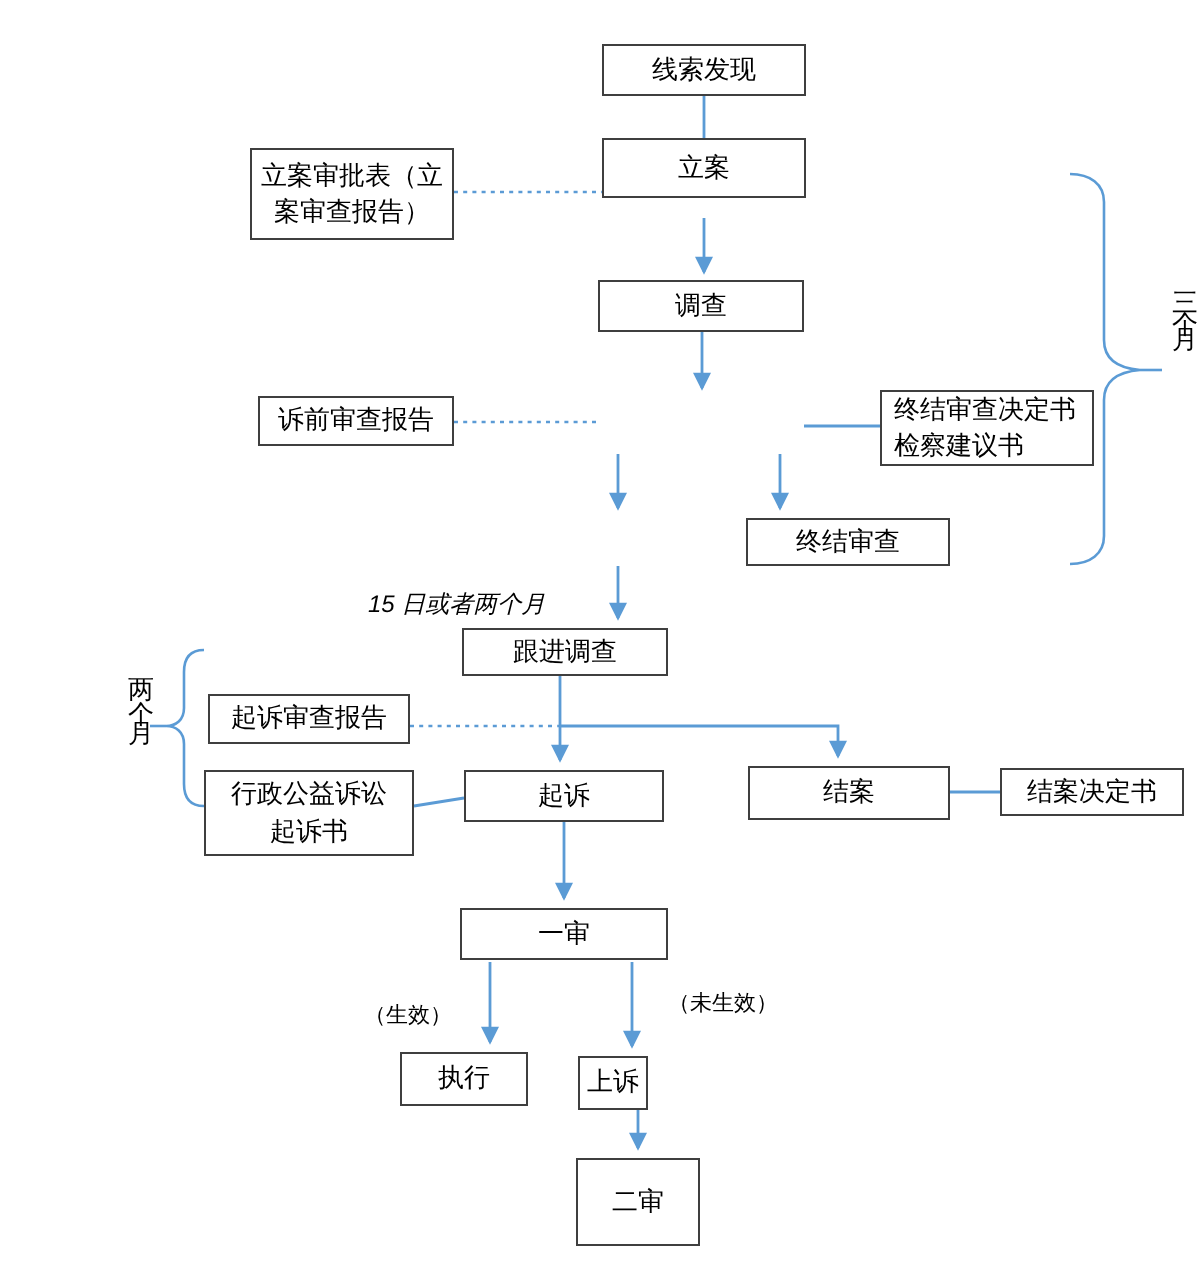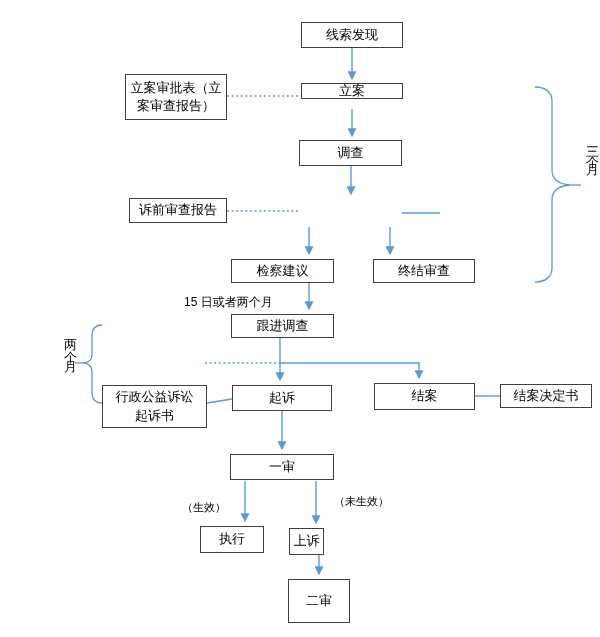--- a/index.html
+++ b/index.html
@@ -8,40 +8,40 @@
   .node{position:absolute;box-sizing:border-box;border:1.5px solid #3f3f3f;background:#fff;
         display:flex;align-items:center;justify-content:center;text-align:center;
         font-size:13px;line-height:1.4;white-space:pre-line;}
   .node.left-align{justify-content:flex-start;text-align:left;padding-left:6px;}
   .lbl{position:absolute;font-size:11px;white-space:pre;}
   .v-label{writing-mode:vertical-rl;text-orientation:upright;}
 
   
   .n-clue{left:269px;top:22px;width:102px;height:26px}
   .n-approval{left:93px;top:74px;width:102px;height:46px}
-  .n-filing{left:269px;top:83px;width:102px;height:16px}
+  .n-filing{left:269px;top:69px;width:102px;height:30px}
   .n-invest{left:267px;top:140px;width:103px;height:26px}
   .n-prelit{left:97px;top:198px;width:98px;height:25px}
   .n-review{left:266px;top:199px;width:104px;height:28px}
   .n-termdocs{left:408px;top:195px;width:107px;height:38px}
   .n-sugg{left:199px;top:259px;width:103px;height:24px}
   .n-termrev{left:341px;top:259px;width:102px;height:24px}
   .n-follow{left:199px;top:314px;width:103px;height:24px}
   .n-prosrep{left:72px;top:347px;width:101px;height:25px}
   .n-indict{left:70px;top:385px;width:105px;height:43px}
   .n-pros{left:200px;top:385px;width:100px;height:26px}
   .n-close{left:342px;top:383px;width:101px;height:27px}
   .n-closedec{left:468px;top:384px;width:92px;height:24px}
   .n-first{left:198px;top:454px;width:104px;height:26px}
   .n-exec{left:168px;top:526px;width:64px;height:27px}
   .n-appeal{left:257px;top:528px;width:35px;height:27px}
   .n-second{left:256px;top:579px;width:62px;height:44px}
 
   
-  .l-days{left:152px;top:294px;font-size:12px;}
+  .l-days{left:152px;top:294px;font-size:12px;font-style:italic;}
   .l-eff{left:150px;top:500px;}
   .l-noteff{left:302px;top:494px;}
   .l-three{left:551px;top:136px;letter-spacing:9px;font-size:13px;}
   .l-two{left:29px;top:329px;letter-spacing:11px;font-size:13px;}
 
   svg.wires{position:absolute;left:0;top:0;pointer-events:none;}
 </style>
 </head>
 <body>
 
@@ -88,23 +88,25 @@
       </g>
     </g>
   </svg>
 
   <div class="node n-clue">线索发现</div>
   <div class="node n-approval">立案审批表（立
 案审查报告）</div>
   <div class="node n-filing">立案</div>
   <div class="node n-invest">调查</div>
   <div class="node n-prelit">诉前审查报告</div>
-  <div class="node n-sugg">检察建议</div>
+  <div class="node n-termdocs left-align">终结审查决定书
+检察建议书</div>
   <div class="node n-termrev">终结审查</div>
   <div class="node n-follow">跟进调查</div>
+  <div class="node n-prosrep">起诉审查报告</div>
   <div class="node n-indict">行政公益诉讼
 起诉书</div>
   <div class="node n-pros">起诉</div>
   <div class="node n-close">结案</div>
   <div class="node n-closedec">结案决定书</div>
   <div class="node n-first">一审</div>
   <div class="node n-exec">执行</div>
   <div class="node n-appeal">上诉</div>
   <div class="node n-second">二审</div>
 

